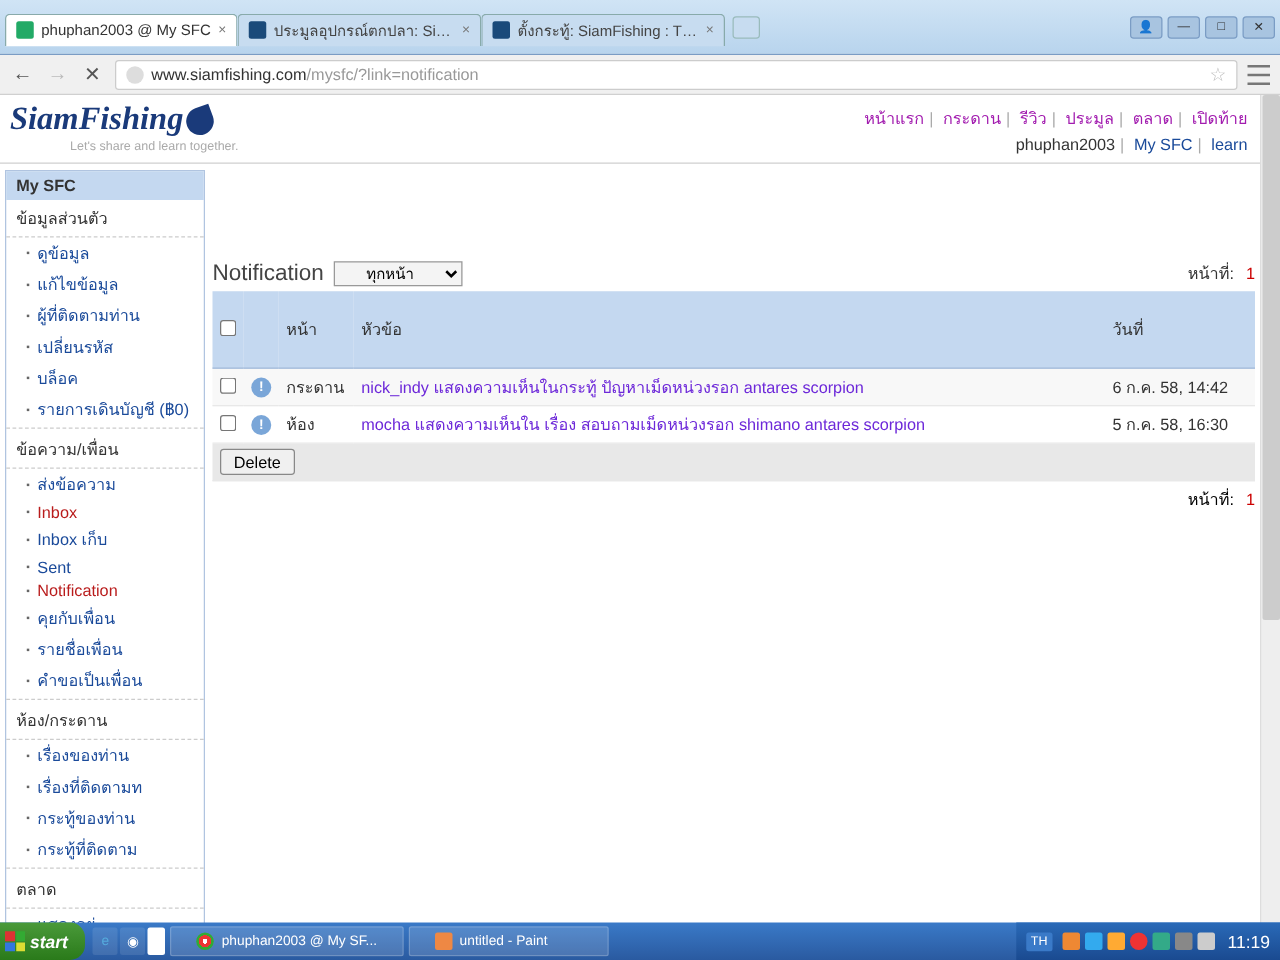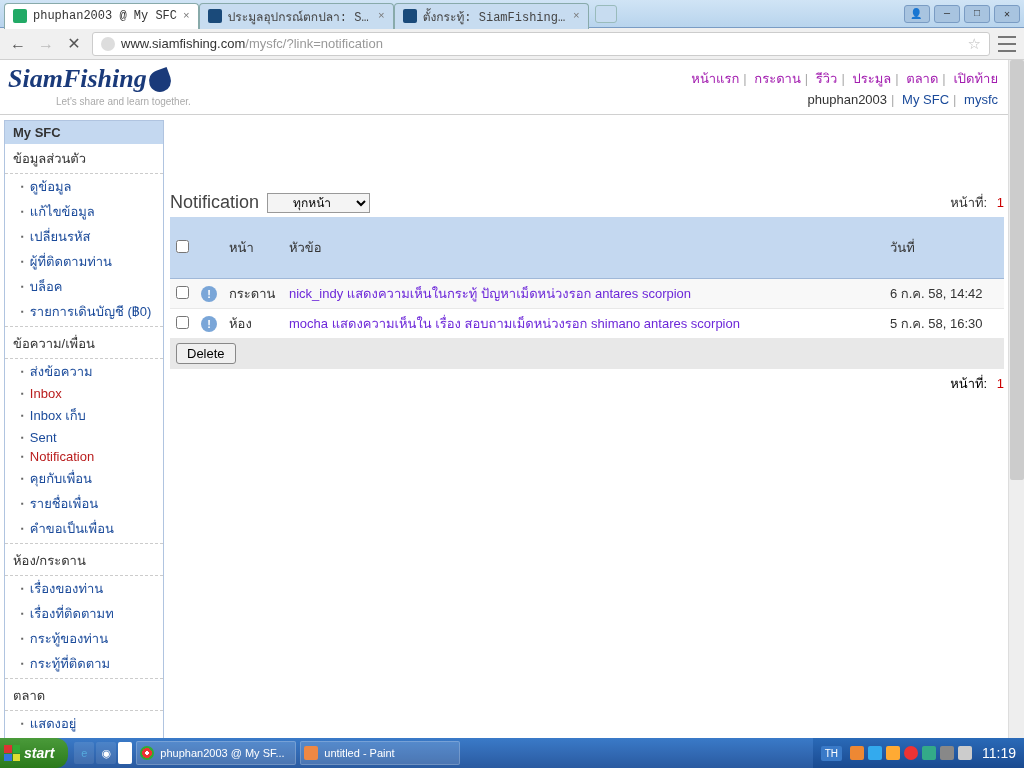--- a/index.html
+++ b/index.html
@@ -1,19 +1,19 @@
 <!DOCTYPE html>
 <html><head>
 <meta charset="utf-8">
 <style>
 * { box-sizing: border-box; margin: 0; padding: 0; }
 body { font-family: Tahoma, Arial, sans-serif; font-size: 13px; background: #fff; width: 1024px; height: 768px; overflow: hidden; position: relative; }
 
 
-.browser-top { background: linear-gradient(#d0e4f5, #b8d4ed); height: 28px; display: flex; align-items: center; padding: 0 4px; border-bottom: 1px solid #7a9cc4; font-family: Liberation Mono, monospace; }
+.browser-top { background: linear-gradient(#d0e4f5, #b8d4ed); height: 44px; display: flex; align-items: center; padding: 0 4px; border-bottom: 1px solid #7a9cc4; }
 .tab { background: #fff; height: 26px; margin-top: 4px; padding: 4px 8px; border-radius: 4px 4px 0 0; display: flex; align-items: center; font-size: 12px; color: #333; max-width: 195px; border: 1px solid #8aa; border-bottom: none; margin-right: 0; }
 .tab.inactive { background: #c7dcf0; color: #444; }
 .tab .favicon { width: 14px; height: 14px; margin-right: 6px; background: #3a5a8a; border-radius: 2px; flex-shrink:0; }
 .tab .favicon.green { background: #2a6; }
 .tab .favicon.sf { background: #1a4a7a; }
 .tab .close-x { margin-left: 6px; color: #777; font-size: 11px; }
 .tab-title { white-space: nowrap; overflow: hidden; text-overflow: ellipsis; flex:1; }
 .new-tab { width: 22px; height: 18px; background: #c7dcf0; margin-left: 6px; border-radius: 3px; border: 1px solid #9bb; display:flex; align-items:center; justify-content:center; color:#555; font-size:10px; }
 .win-btns { margin-left: auto; display: flex; gap: 4px; }
 .win-btn { width: 26px; height: 18px; background: #a8c4e0; border-radius: 3px; border: 1px solid #7a9cc4; display: flex; align-items: center; justify-content: center; font-size: 10px; color: #333; }
@@ -77,21 +77,21 @@
 .page-info-bottom { text-align: right; margin-top: 4px; font-size: 13px; }
 .page-info-bottom .num { color: #c00; margin-left: 6px; }
 
 
 .taskbar { position: absolute; bottom: 0; left: 0; right: 0; height: 30px; background: linear-gradient(#3a7ac8, #2a5aa0); display: flex; align-items: center; font-size: 11px; color: #fff; }
 .start-btn { background: linear-gradient(#4a9a3a, #2a7a1a); height: 30px; padding: 0 14px 0 4px; border-radius: 0 12px 12px 0; display: flex; align-items: center; font-weight: bold; font-style: italic; font-size: 14px; }
 .start-btn .win { width: 16px; height: 16px; margin-right: 4px; display: grid; grid-template: 1fr 1fr / 1fr 1fr; gap: 1px; }
 .start-btn .win div:nth-child(1){background:#d33;} .start-btn .win div:nth-child(2){background:#3a3;} .start-btn .win div:nth-child(3){background:#37d;} .start-btn .win div:nth-child(4){background:#dd3;}
 .ql { display: flex; gap: 2px; margin-left: 6px; }
 .ql-item { width: 20px; height: 22px; background: rgba(255,255,255,0.1); border-radius: 2px; display:flex; align-items:center; justify-content:center; }
-.task-item { background: rgba(255,255,255,0.15); height: 24px; margin-left: 4px; padding: 0 3px; display: flex; align-items: center; border-radius: 2px; min-width: 160px; border: 1px solid rgba(255,255,255,0.2); }
+.task-item { background: rgba(255,255,255,0.15); height: 24px; margin-left: 4px; padding: 0 20px; display: flex; align-items: center; border-radius: 2px; min-width: 160px; border: 1px solid rgba(255,255,255,0.2); }
 .task-item .ico { width: 14px; height: 14px; margin-right: 6px; border-radius: 2px; }
 .tray { margin-left: auto; background: linear-gradient(#2a6ab8, #1a4a90); height: 30px; display: flex; align-items: center; padding: 0 8px; gap: 4px; }
 .tray-lang { background: #3a7ac8; padding: 2px 4px; border-radius: 2px; font-size: 10px; margin-right: 4px; }
 .tray-ico { width: 14px; height: 14px; border-radius: 2px; }
 .tray-time { margin-left: 6px; font-size: 14px; }
 </style>
 </head>
 <body>
 
 <div class="browser-top">
@@ -145,32 +145,32 @@
       <a>หน้าแรก</a><span class="sep">|</span>
       <a>กระดาน</a><span class="sep">|</span>
       <a>รีวิว</a><span class="sep">|</span>
       <a>ประมูล</a><span class="sep">|</span>
       <a>ตลาด</a><span class="sep">|</span>
       <a>เปิดท้าย</a>
     </div>
     <div class="user-nav">
       <span>phuphan2003</span><span class="sep">|</span>
       <a>My SFC</a><span class="sep">|</span>
-      <a>mysfc</a>
+      <a>learn</a>
     </div>
     <div class="header-underline"></div>
   </div>
 
   <div class="sidebar">
     <div class="sidebar-title">My SFC</div>
     <div class="sidebar-section">ข้อมูลส่วนตัว</div>
     <div class="sidebar-item">ดูข้อมูล</div>
     <div class="sidebar-item">แก้ไขข้อมูล</div>
+    <div class="sidebar-item">ผู้ที่ติดตามท่าน</div>
     <div class="sidebar-item">เปลี่ยนรหัส</div>
-    <div class="sidebar-item">ผู้ที่ติดตามท่าน</div>
     <div class="sidebar-item">บล็อค</div>
     <div class="sidebar-item">รายการเดินบัญชี (฿0)</div>
     <div class="sidebar-divider"></div>
     <div class="sidebar-section">ข้อความ/เพื่อน</div>
     <div class="sidebar-item">ส่งข้อความ</div>
     <div class="sidebar-item purple">Inbox</div>
     <div class="sidebar-item">Inbox เก็บ</div>
     <div class="sidebar-item">Sent</div>
     <div class="sidebar-item purple">Notification</div>
     <div class="sidebar-item">คุยกับเพื่อน</div>

